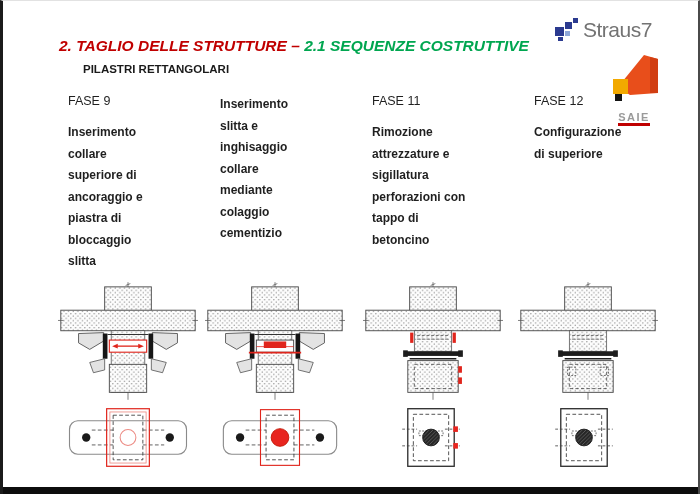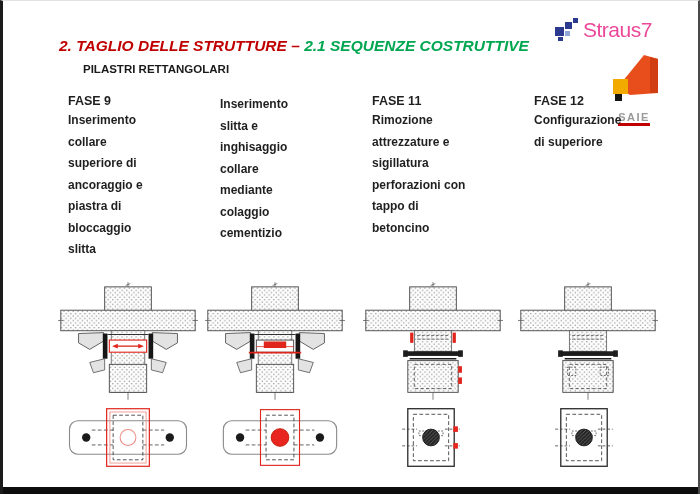--- a/index.html
+++ b/index.html
@@ -8,26 +8,26 @@
     position:relative; width:700px; height:494px; background:#ffffff;
     border-left:3px solid #1b1b1b; border-right:2px solid #4a4a4a;
     border-top:1px solid #e2e2e2; overflow:hidden;
   }
   .bottom-bar { position:absolute; left:0; right:0; bottom:0; height:7px; background:#0d0d0d; }
   .title { position:absolute; left:56px; top:36px; font-size:15.5px; font-weight:bold; font-style:italic; white-space:nowrap; }
   .title .t-red { color:#C00000;margin-top:37px; }
   .title .t-green { color:#00A650; }
   .subtitle { position:absolute; left:44px; top:62px; font-size:11.5px; font-weight:bold; color:#1a1a1a;padding-left:36px; }
   .phase-col { position:absolute; top:93px; width:148px; color:#1f1f1f; }
-  .phase-heading { font-size:12.5px; font-weight:bold; margin-bottom:2px; }
+  .phase-heading { font-size:12.5px; font-weight:normal; margin-bottom:14px; }
   .phase-desc { font-size:12px; font-weight:bold; line-height:21.5px; white-space:pre-line; }
   .drawing { position:absolute; }
   
   .straus7 { position:absolute; left:551px; top:17px; display:flex; align-items:flex-start; }
-  .straus7 .s7-text { font-size:21px; color:#ec4899; letter-spacing:-0.5px; margin-left:2px; }
+  .straus7 .s7-text { font-size:21px; color:#737373; letter-spacing:-0.5px; margin-left:2px; }
   .saie { position:absolute; left:600px; top:50px; width:62px; text-align:center; }
   .saie .saie-text {
     display:inline-block; font-size:11px; font-weight:bold; color:#9a9a9a;
     letter-spacing:1.5px; border-bottom:3px solid #C00000; line-height:11px; margin-top:-4px;
   }
 </style>
 </head>
 <body>
 
 <div class="frame">

